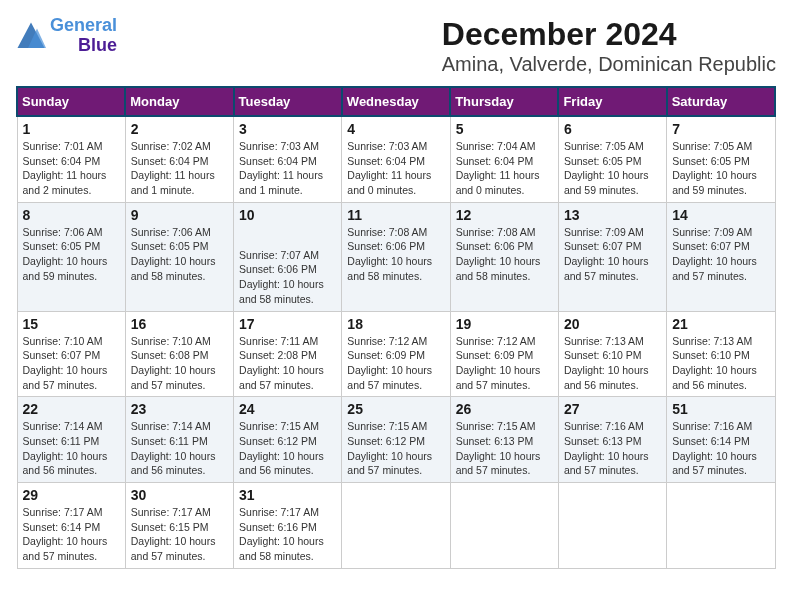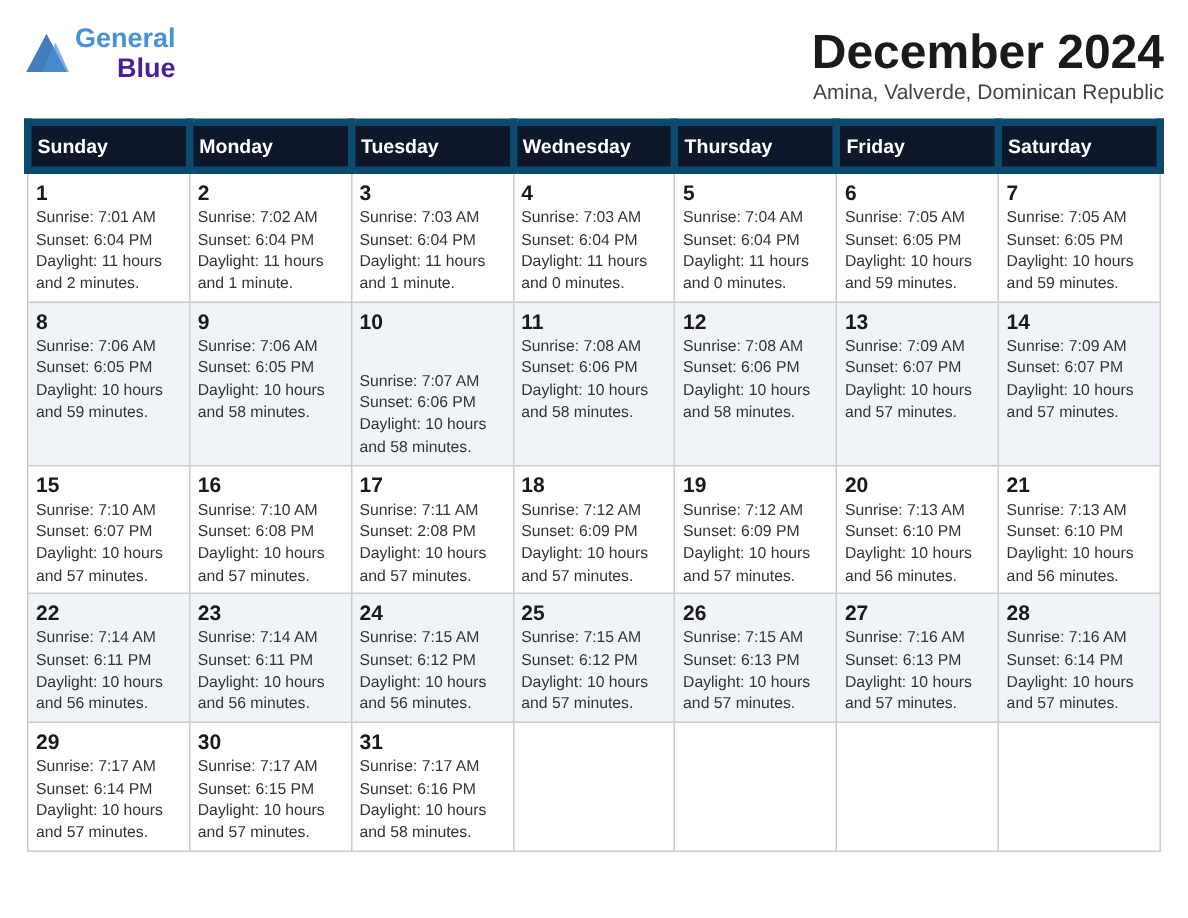--- a/index.html
+++ b/index.html
@@ -29,44 +29,44 @@
       text-align: right;
     }
     .logo-text span {
       color: #4a90d9;
     }
     .logo-icon {
       width: 30px;
       height: 30px;
     }
     .title-block {
-      text-align: right;
+      text-align: left;
     }
     .month-year {
       font-size: 32px;
       font-weight: bold;
       color: #1a1a1a;
     }
     .location {
-      font-size: 14px;
+      font-size: 20px;
       color: #444;
     }
     .calendar {
       width: 100%;
       border-collapse: collapse;
       font-size: 11px;
     }
     .calendar th {
-      background: #0f172a;
+      background: #701a75;
       color: #fff;
       padding: 6px 4px;
       text-align: left;
       font-size: 13px;
       font-weight: bold;
-      border: 5px solid #0c4a6e;
+      border: 2px solid #0c4a6e;
     }
     .calendar td {
       vertical-align: top;
       border: 1px solid #ccc;
       padding: 4px 5px;
       width: 108px;
       min-height: 80px;
       background: #fff;
     }
     .calendar tr:nth-child(even) td {
@@ -284,21 +284,21 @@
 Sunset: 6:13 PM
 Daylight: 10 hours and 57 minutes.</div>
         </td>
         <td>
           <span class="day-num">27</span>
           <div class="day-info" style="white-space: pre-line;">Sunrise: 7:16 AM
 Sunset: 6:13 PM
 Daylight: 10 hours and 57 minutes.</div>
         </td>
         <td>
-          <span class="day-num">28</span>
+          <span class="day-num">51</span>
           <div class="day-info" style="white-space: pre-line;">Sunrise: 7:16 AM
 Sunset: 6:14 PM
 Daylight: 10 hours and 57 minutes.</div>
         </td>
       </tr>
       <tr>
         <td>
           <span class="day-num">29</span>
           <div class="day-info" style="white-space: pre-line;">Sunrise: 7:17 AM
 Sunset: 6:14 PM

